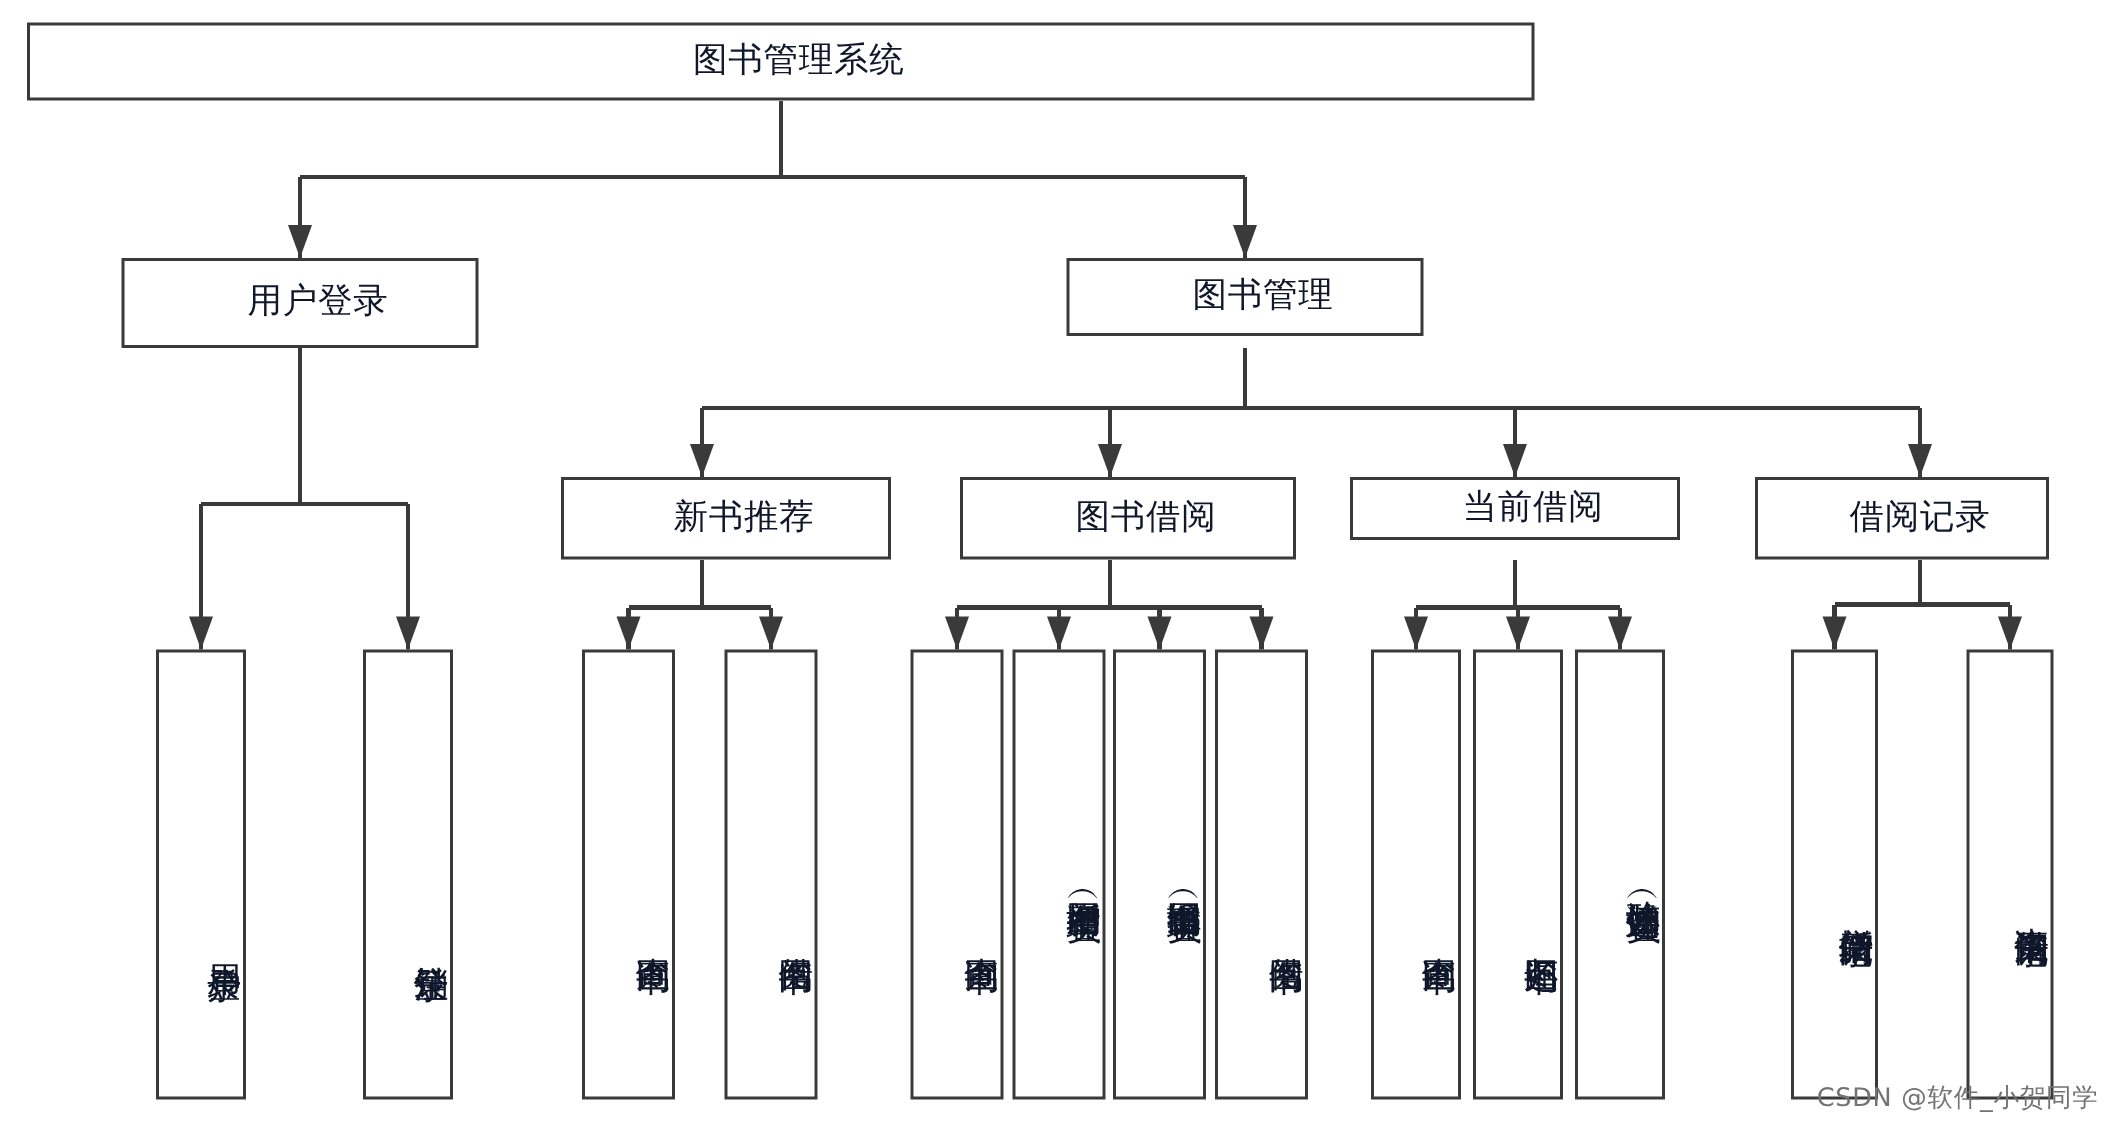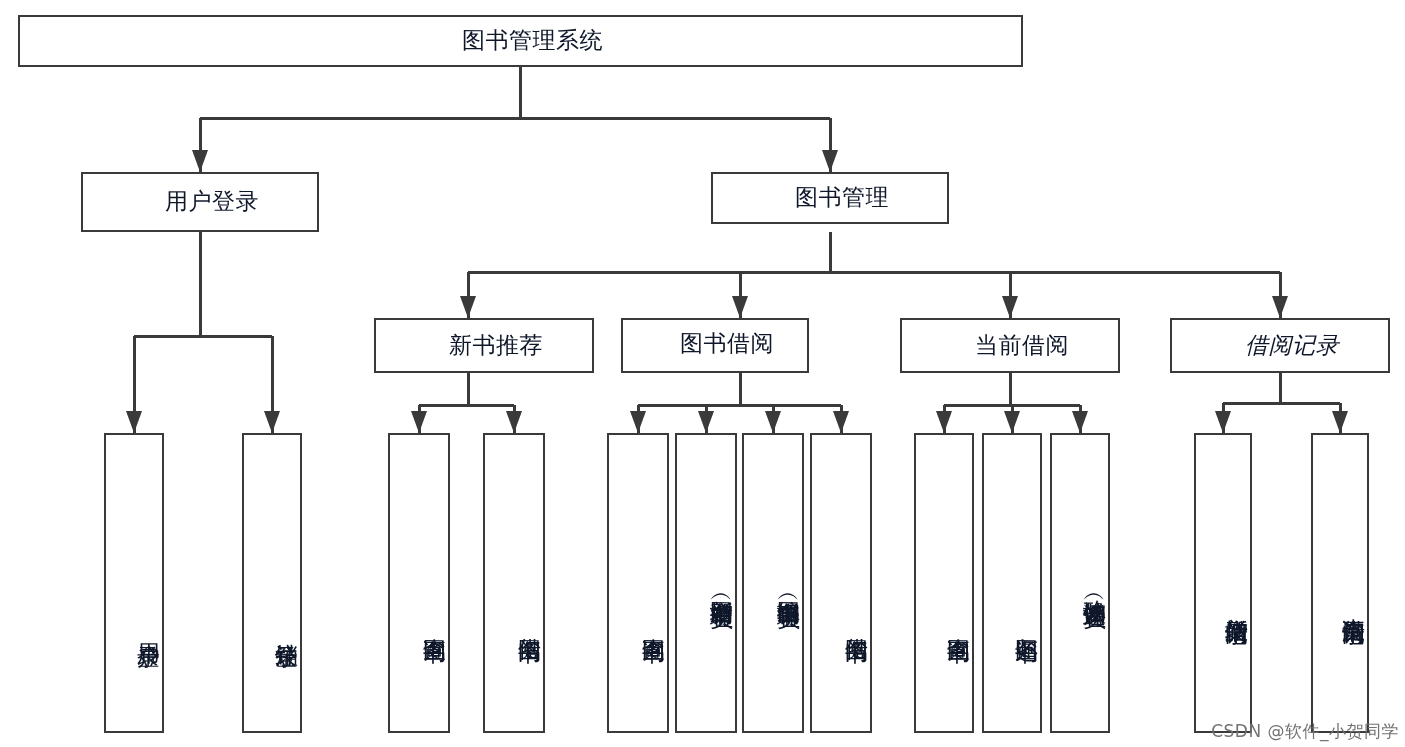--- a/index.html
+++ b/index.html
@@ -134,27 +134,27 @@
   <div class="node horiz" style="left:81px; top:172px; width:238px; height:60px;">
     <span class="node-label">用户登录</span>
   </div>
   <div class="node horiz" style="left:711px; top:172px; width:238px; height:52px;">
     <span class="node-label">图书管理</span>
   </div>
 
   <div class="node horiz" style="left:358px; top:318px; width:220px; height:55px;margin-left:16px;">
     <span class="node-label">新书推荐</span>
   </div>
-  <div class="node horiz" style="left:621px; top:318px; width:188px; height:55px;font-family:Liberation Mono, monospace;">
+  <div class="node horiz" style="left:640px; top:318px; width:224px; height:55px;">
     <span class="node-label">图书借阅</span>
   </div>
-  <div class="node horiz" style="left:900px; top:318px; width:220px; height:55px;">
+  <div class="node horiz" style="left:900px; top:318px; width:220px; height:42px;">
     <span class="node-label">当前借阅</span>
   </div>
-  <div class="node horiz" style="left:1170px; top:318px; width:220px; height:55px;font-style:italic;">
+  <div class="node horiz" style="left:1170px; top:318px; width:196px; height:55px;">
     <span class="node-label">借阅记录</span>
   </div>
 
   <div class="node vert" style="left:104px; top:433px; width:60px; height:300px; padding-top:88px;">
     <span class="node-label">用户登录</span>
   </div>
   <div class="node vert" style="left:242px; top:433px; width:60px; height:300px; padding-top:88px;">
     <span class="node-label">注销登录</span>
   </div>
 

